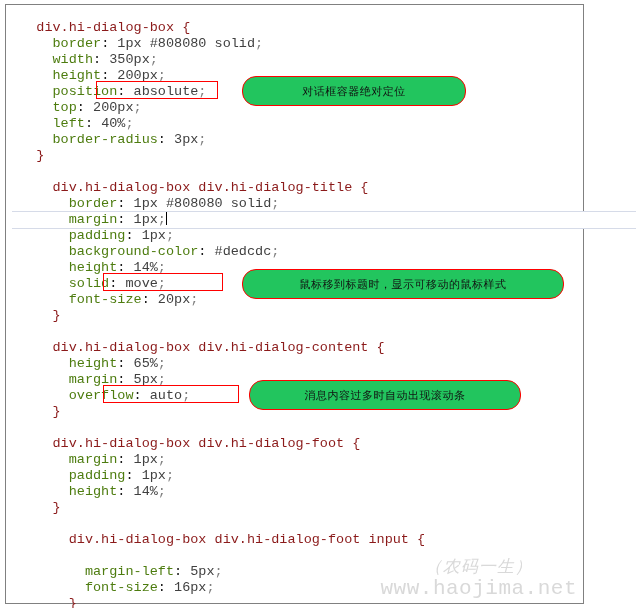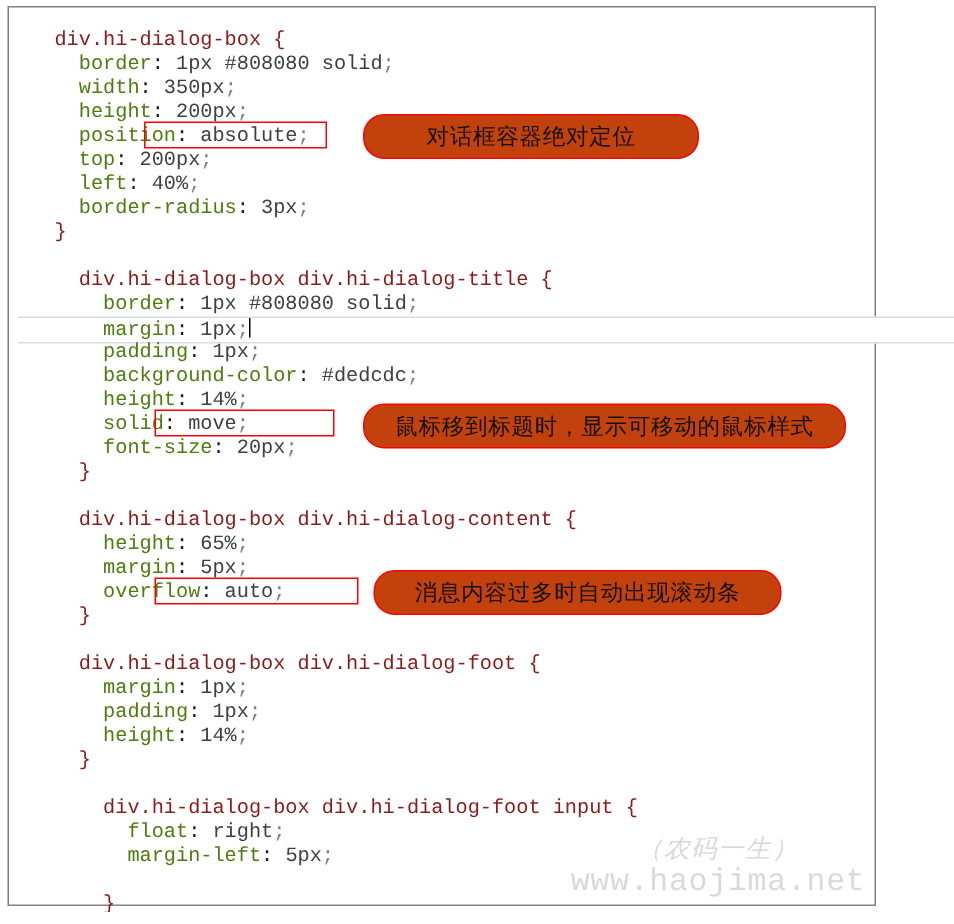--- a/index.html
+++ b/index.html
@@ -91,26 +91,26 @@
     position: absolute;
     border: 1px solid #ff0000;
     box-sizing: border-box;
     background: transparent;
   }
 
   
   .callout {
     position: absolute;
     border: 1px solid #ff0000;
-    background: #c2410c;
+    background: #22c55e;
     border-radius: 14px;
     box-sizing: border-box;
     color: #111111;
     font-family: "DejaVu Sans", "Liberation Sans", sans-serif;
-    font-size: 15px;
+    font-size: 11px;
     display: flex;
     align-items: center;
     justify-content: center;
     white-space: nowrap;
     letter-spacing: 0.5px;
   }
 
   
   .watermark {
     position: absolute;
@@ -171,22 +171,22 @@
         <div class="line" style="top: 378px;"><span class="txt">       </span><span class="txt prop">overflow</span><span class="txt plain">: </span><span class="txt val">auto</span><span class="txt semi">;</span></div>
         <div class="line" style="top: 394px;"><span class="txt">     </span><span class="txt punc">}</span></div>
         <div class="line" style="top: 410px;">&nbsp;</div>
         <div class="line" style="top: 426px;"><span class="txt">     </span><span class="txt sel">div.hi-dialog-box div.hi-dialog-foot</span><span class="txt punc"> {</span></div>
         <div class="line" style="top: 442px;"><span class="txt">       </span><span class="txt prop">margin</span><span class="txt plain">: </span><span class="txt val">1px</span><span class="txt semi">;</span></div>
         <div class="line" style="top: 458px;"><span class="txt">       </span><span class="txt prop">padding</span><span class="txt plain">: </span><span class="txt val">1px</span><span class="txt semi">;</span></div>
         <div class="line" style="top: 474px;"><span class="txt">       </span><span class="txt prop">height</span><span class="txt plain">: </span><span class="txt val">14%</span><span class="txt semi">;</span></div>
         <div class="line" style="top: 490px;"><span class="txt">     </span><span class="txt punc">}</span></div>
         <div class="line" style="top: 506px;">&nbsp;</div>
         <div class="line" style="top: 522px;"><span class="txt">       </span><span class="txt sel">div.hi-dialog-box div.hi-dialog-foot input</span><span class="txt punc"> {</span></div>
-        <div class="line" style="top: 538px;"><span class="txt">         </span><span class="txt prop">float</span><span class="txt plain">: </span><span class="txt val">right</span><span class="txt semi">;</span></div>
         <div class="line" style="top: 554px;"><span class="txt">         </span><span class="txt prop">margin-left</span><span class="txt plain">: </span><span class="txt val">5px</span><span class="txt semi">;</span></div>
+        <div class="line" style="top: 570px;"><span class="txt">         </span><span class="txt prop">font-size</span><span class="txt plain">: </span><span class="txt val">16px</span><span class="txt semi">;</span></div>
         <div class="line" style="top: 586px;"><span class="txt">       </span><span class="txt punc">}</span></div>
       </div>
 
     <div id="overlay-highlights">
         <div class="hl-box" style="left: 90px; top: 76px; width: 122px; height: 18px;"></div>
         <div class="hl-box" style="left: 97px; top: 268px; width: 120px; height: 18px;"></div>
         <div class="hl-box" style="left: 97px; top: 380px; width: 136px; height: 18px;"></div>
       </div>
     <div id="overlay-callouts">
         <div class="callout" style="left: 236px; top: 71px; width: 224px; height: 30px;">对话框容器绝对定位</div>

